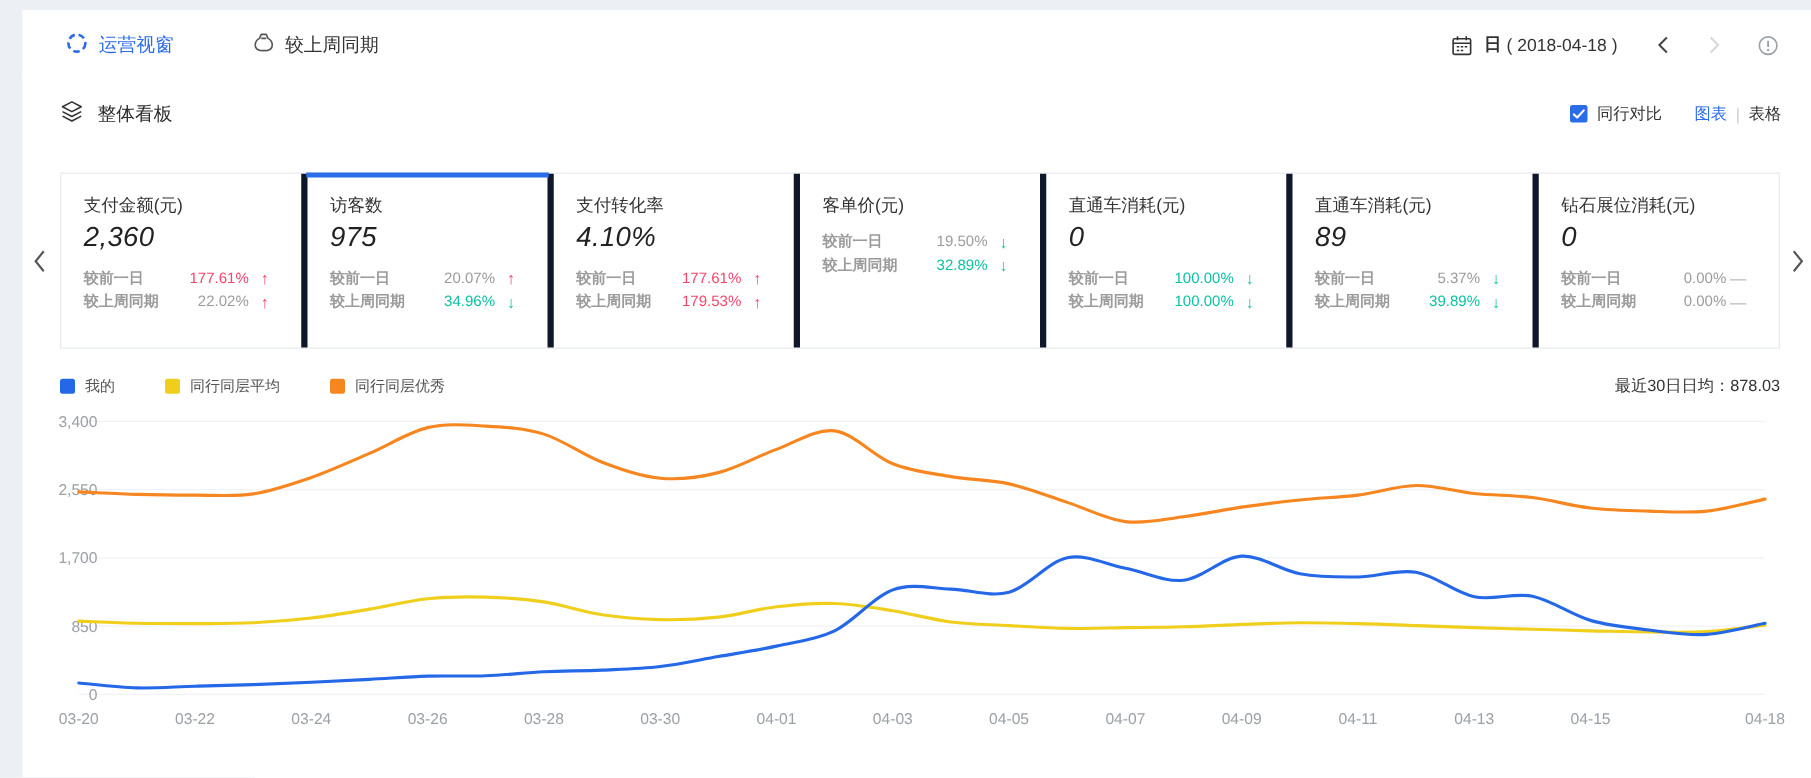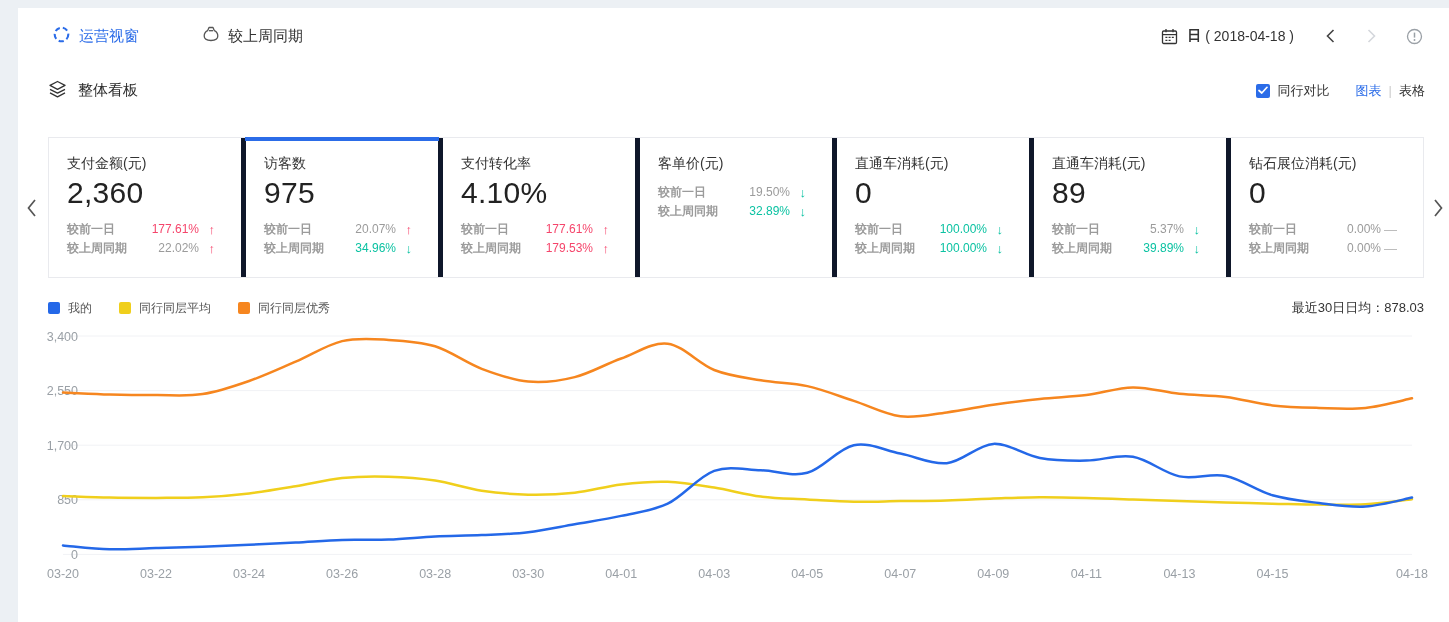--- a/index.html
+++ b/index.html
@@ -36,34 +36,34 @@
   .view-sep{color:#ccc;}
   .view-table{color:#333;cursor:pointer;}
 
   
   .cards-wrap{position:relative;margin-top:36px;height:142px;}
   .cards{display:flex;margin:0 25px 0 30px;border:1px solid #e9eaee;height:141px;background:#fff;}
   .card{flex:1;position:relative;border-right:5px solid #0f172a;padding:17px 0 14px 18px;cursor:pointer;}
   .card:last-child{border-right:none;}
   .card.selected::before{content:"";position:absolute;top:-1px;left:-1px;right:-1px;height:4px;background:#2b6ce8;}
   .card-title{font-size:14px;color:#333;}
-  .card-value{font-size:30px;color:#222;margin-top:3px;letter-spacing:.3px;}
+  .card-value{font-size:22px;color:#222;margin-top:3px;letter-spacing:.3px;font-style:italic;}
   .card-rows{margin-top:10px;padding-right:26px;}
   .crow{display:flex;align-items:center;font-size:12px;color:#9b9b9b;line-height:19px;}
   .crow-label{flex:0 0 auto;font-weight:bold;}
   .crow-val{flex:1;text-align:right;}
   .v-red{color:#f5456b;} .v-green{color:#0bc2a2;} .v-grey{color:#9b9b9b;}
   .crow-arrow{width:16px;text-align:right;font-weight:700;font-size:13px;}
   .dir-up{color:#f5456b;} .dir-down{color:#0bc2a2;} .dir-flat{color:#b5b5b5;font-weight:400;}
   .car-arrow{position:absolute;top:50%;transform:translateY(-50%);cursor:pointer;display:flex;}
   .car-arrow.left{left:8px;} .car-arrow.right{right:5px;}
 
   
   .legend-row{display:flex;align-items:center;justify-content:space-between;margin:20px 25px 0 30px;height:18px;}
-  .legend{display:flex;align-items:center;gap:27px;}
+  .legend{display:flex;align-items:center;gap:40px;}
   .legend-item{display:flex;align-items:center;gap:8px;font-size:12px;color:#555;cursor:pointer;}
   .legend-swatch{width:12px;height:12px;border-radius:2px;display:inline-block;}
   .annotation{font-size:13px;color:#333;}
 
   #chart-svg{display:block;margin-top:8px;}
   text.ytick,text.xtick{fill:#9aa0a6;font-size:12.5px;font-family:"Liberation Sans","DejaVu Sans",sans-serif;}
 </style>
 </head>
 <body>
 

